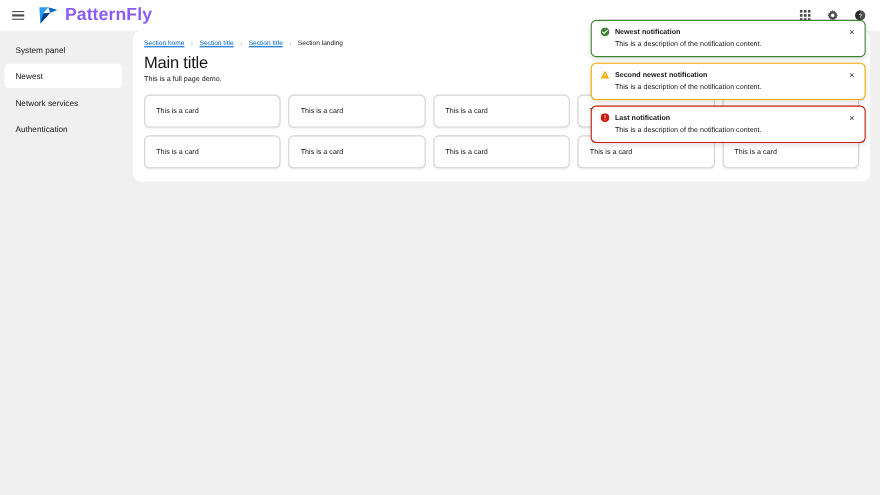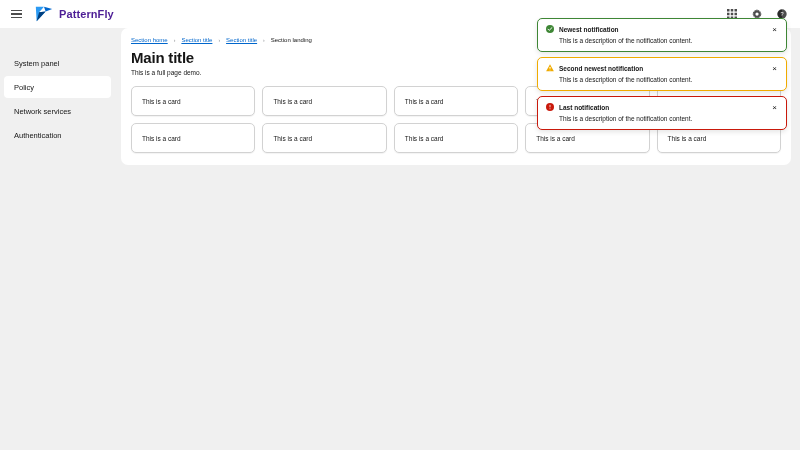--- a/index.html
+++ b/index.html
@@ -20,33 +20,33 @@
     z-index: 5;
   }
   .hamburger {
     width: 20px; height: 20px; margin-left: 6px;
     display: flex; flex-direction: column; justify-content: center;
     align-items: center; gap: 2.5px; cursor: pointer;
   }
   .hamburger span { display: block; width: 11px; height: 1.3px; background: #4d4d4d; }
   .brand { display: flex; align-items: center; gap: 5px; margin-left: 8px; }
   .brand-logo { width: 20px; height: 18px; display: block; }
-  .brand-name { font-size: 11px; font-weight: bold; color: #4c1d95; letter-spacing: .1px; text-align: center; }
+  .brand-name { font-size: 16px; font-weight: bold; color: #8b5cf6; letter-spacing: .1px; text-align: center; }
   .masthead-spacer { flex: 1; }
   .masthead-tools { display: flex; align-items: center; gap: 12px; margin-right: 12px; }
   .tool-icon { width: 13px; height: 13px; display: flex; align-items: center;
                justify-content: center; cursor: pointer; color: #4d4d4d; }
   .tool-icon svg { display: block; }
 
   
   .sidebar {
     position: absolute; top: 28px; left: 0;
     width: 115px; height: 422px;
     background: #f0f0f0;
-    padding-top: 24px;
+    padding-top: 6px;
     text-align: right;
   }
   .nav-item {
     height: 22px; display: flex; align-items: center;
     padding-left: 10px; margin: 0 4px 2px 4px;
     font-size: 7.5px; color: #151515;
     border-radius: 4px; cursor: pointer; white-space: nowrap;
   }
   .nav-item.active { background: #ffffff; font-weight: normal; }
 
@@ -59,21 +59,21 @@
     overflow: hidden;
   }
   .breadcrumb {
     display: flex; align-items: center; gap: 6px;
     padding: 9px 0 0 10px; font-size: 6px; color: #151515;
   }
   .crumb-link { color: #0066cc; text-decoration: underline; cursor: pointer; }
   .crumb-current { color: #151515; }
   .crumb-sep { color: #8a8d90; font-size: 5px; }
 
-  .page-title { padding: 6px 0 0 10px; font-size: 15px; font-weight: bold;
+  .page-title { padding: 6px 0 0 10px; font-size: 15px; font-weight: normal;
                 color: #151515; letter-spacing: -.2px; }
   .page-subtitle { padding: 3px 0 0 10px; font-size: 6.5px; color: #151515; }
 
   .card-grid {
     display: grid;
     grid-template-columns: repeat(5, 1fr);
     gap: 7px;
     padding: 10px 10px 0 10px;
   }
   .card {
@@ -166,21 +166,21 @@
         </svg>
       </div>
     </div>
   </div>
 
   <div class="sidebar">
     <div class="nav-item">
       <span>System panel</span>
     </div>
     <div class="nav-item active">
-      <span>Policy</span>
+      <span>Newest</span>
     </div>
     <div class="nav-item">
       <span>Network services</span>
     </div>
     <div class="nav-item">
       <span>Authentication</span>
     </div>
   </div>
 
   <div class="panel">

